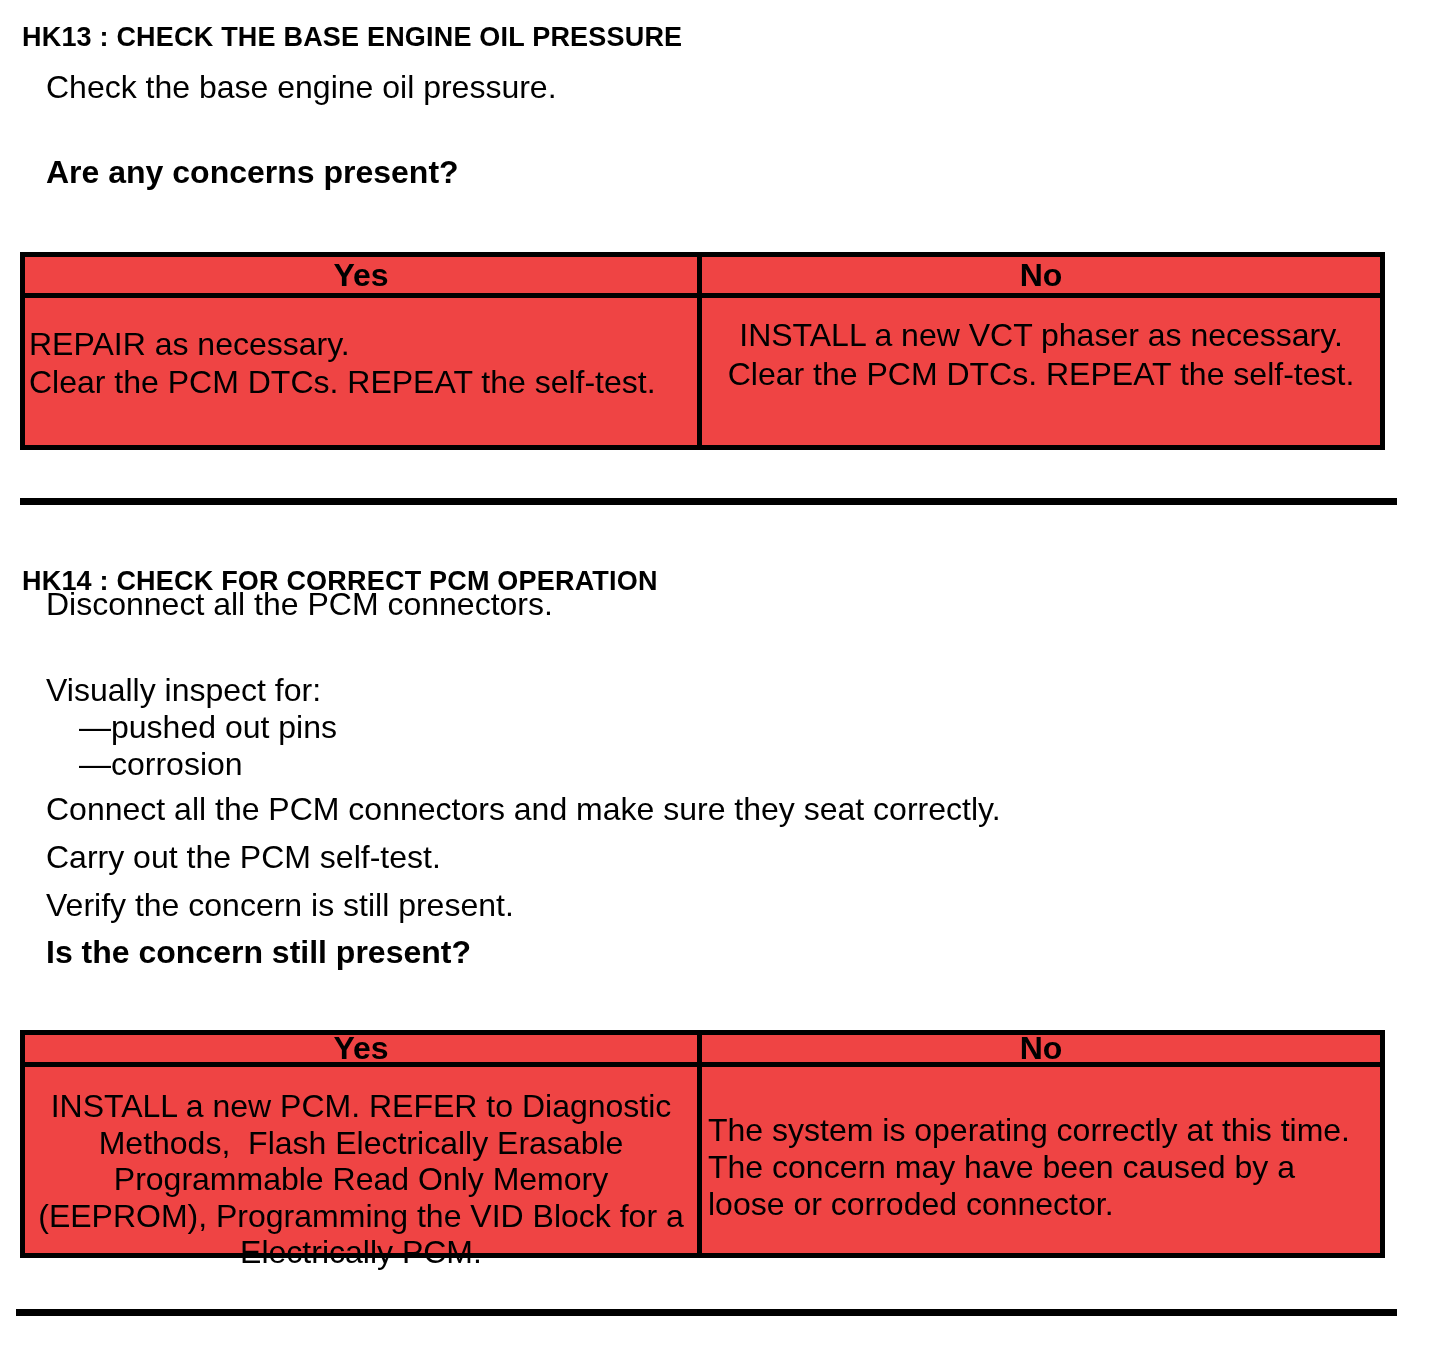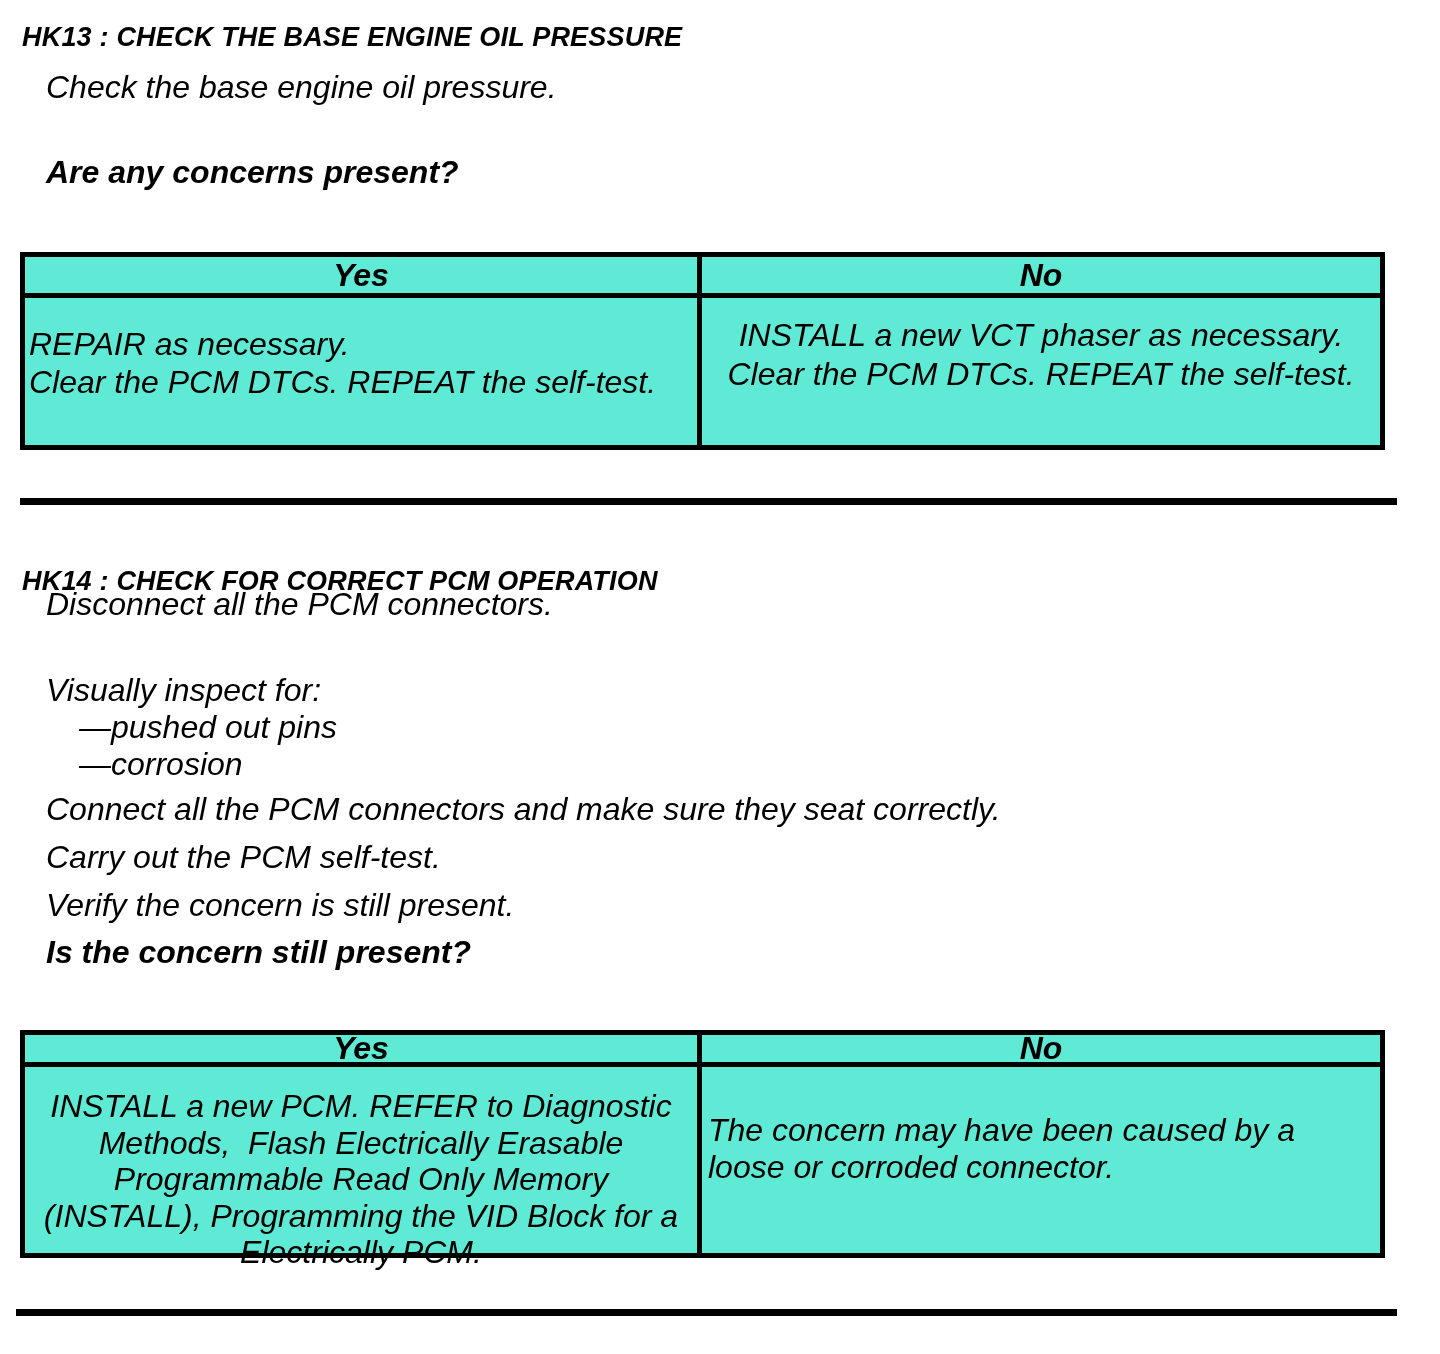--- a/index.html
+++ b/index.html
@@ -2,42 +2,42 @@
 <html><head>
 <meta charset="utf-8">
 <style>
   html, body { margin: 0; padding: 0; }
   body {
     width: 1440px; height: 1354px;
     background: #ffffff; color: #000000;
     font-family: "Liberation Sans", "DejaVu Sans", sans-serif;
     overflow: hidden;
   }
-  #doc { position: relative; width: 1260px; height: 1354px; background: #ffffff; font-style: italic; }
+  #doc { position: relative; width: 1260px; height: 1354px; background: #ffffff; }
 
   .step-heading {
     position: absolute; left: 22px;
     font-size: 27px; font-weight: bold; line-height: 30px;
     white-space: pre; letter-spacing: 0.2px;
   }
   .body-text {
     position: absolute; left: 22px;
     font-size: 32px; font-weight: normal; line-height: 32px;
     white-space: pre;
     margin-left: 24px;
   }
   .question { font-weight: bold; }
   .list-item { left: 55px; }
 
   .rule { position: absolute; height: 7px; background: #000000; }
 
   .dtable {
     position: absolute; left: 20px; width: 1365px;
     border: 5px solid #000000; box-sizing: border-box;
-    background: #5eead4;
+    background: #ef4444;
   }
   .hrow { display: flex; border-bottom: 5px solid #000000; }
   .hcell {
     box-sizing: border-box; text-align: center;
     font-size: 32px; font-weight: bold;
   }
   .hcell-yes { width: 677px; border-right: 5px solid #000000; }
   .hcell-no  { width: 678px; }
   .brow { display: flex; }
   .bcell { box-sizing: border-box; font-size: 32px; overflow: visible; }
@@ -127,24 +127,25 @@
   <div id="table2" class="dtable">
     <div class="hrow">
       <div class="hcell hcell-yes">Yes</div>
       <div class="hcell hcell-no">No</div>
     </div>
     <div class="brow">
       <div class="bcell bcell-yes">
         <div class="tline">INSTALL a new PCM. REFER to Diagnostic</div>
         <div class="tline">Methods,  Flash Electrically Erasable</div>
         <div class="tline">Programmable Read Only Memory</div>
-        <div class="tline">(INSTALL), Programming the VID Block for a</div>
+        <div class="tline">(EEPROM), Programming the VID Block for a</div>
         <div class="tline">Electrically PCM.</div>
       </div>
       <div class="bcell bcell-no">
+        <div class="tline">The system is operating correctly at this time.</div>
         <div class="tline">The concern may have been caused by a</div>
         <div class="tline">loose or corroded connector.</div>
       </div>
     </div>
   </div>
 
   <div id="rule2" class="rule"></div>
 
 </div>
 

